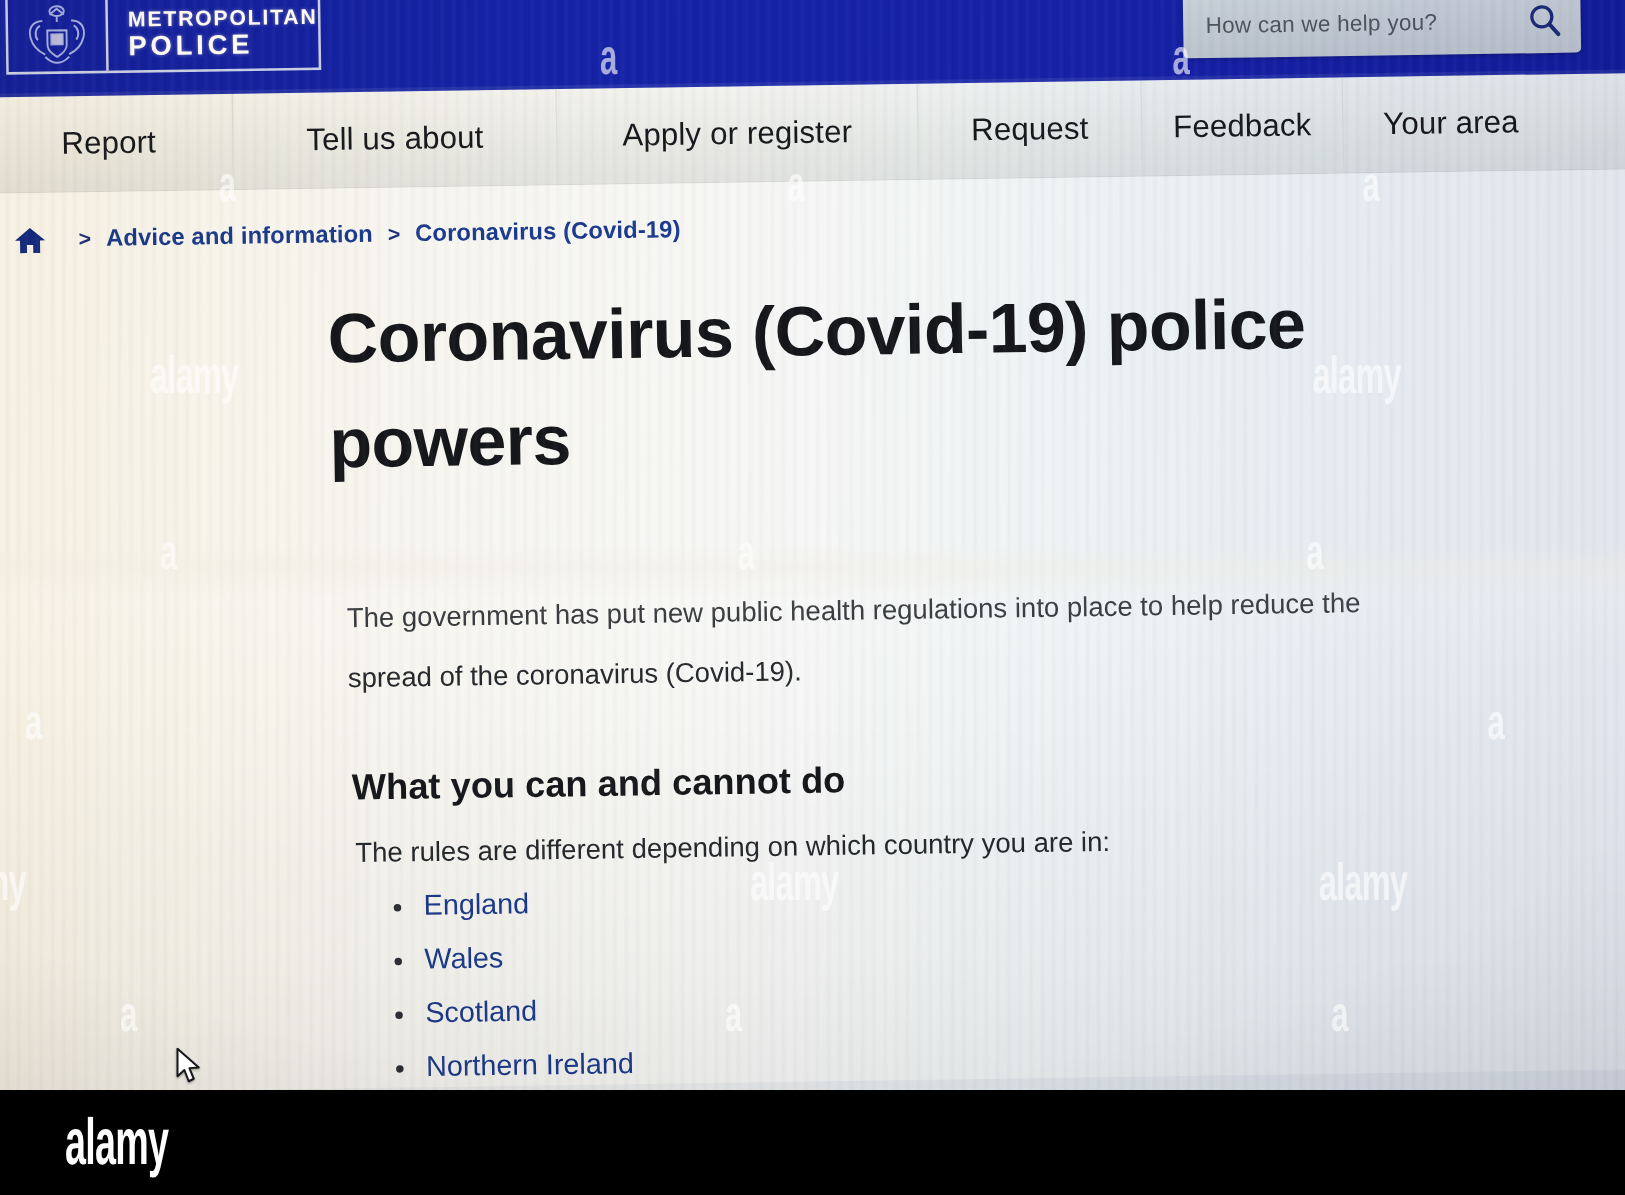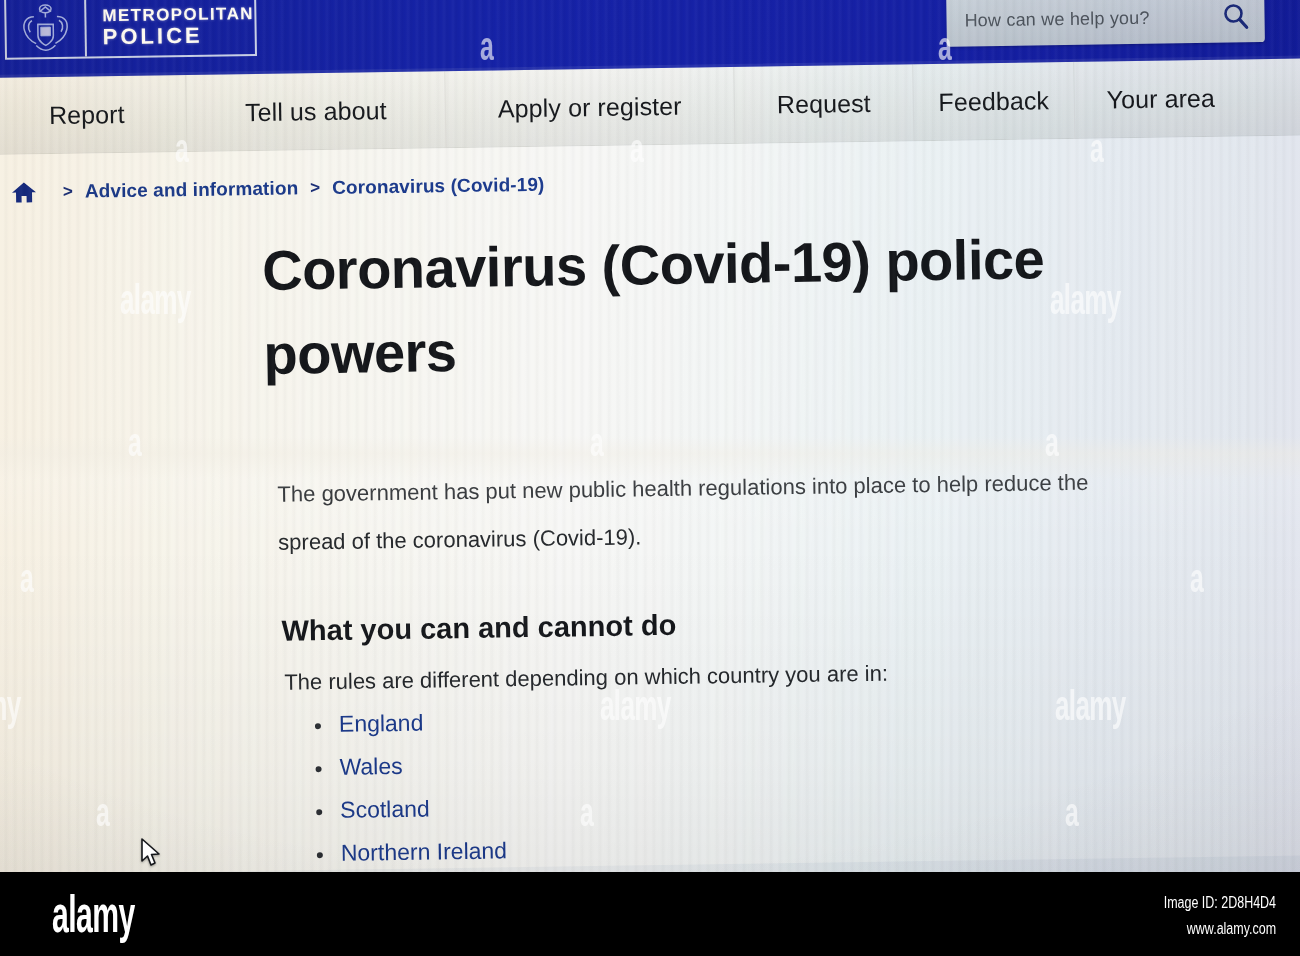--- a/index.html
+++ b/index.html
@@ -369,17 +369,13 @@
     <span class="wm wm-a" style="left:96px;top:790px;">a</span>
   </div>
 
   <svg class="cursor" viewBox="0 0 22 30">
     <path d="M2 1 L2 23 L7.5 18 L11 27 L15 25 L11.5 16.5 L19 16 Z" fill="#ffffff" stroke="#15171b" stroke-width="1.6" stroke-linejoin="round"></path>
   </svg>
 </div>
 
 <div class="footer">
   <div class="brand">alamy</div>
-  <div class="meta">
-    <div>Image ID: 2D8H4D4</div>
-    <div>www.alamy.com</div>
-  </div>
 </div>
 
 </body></html>

